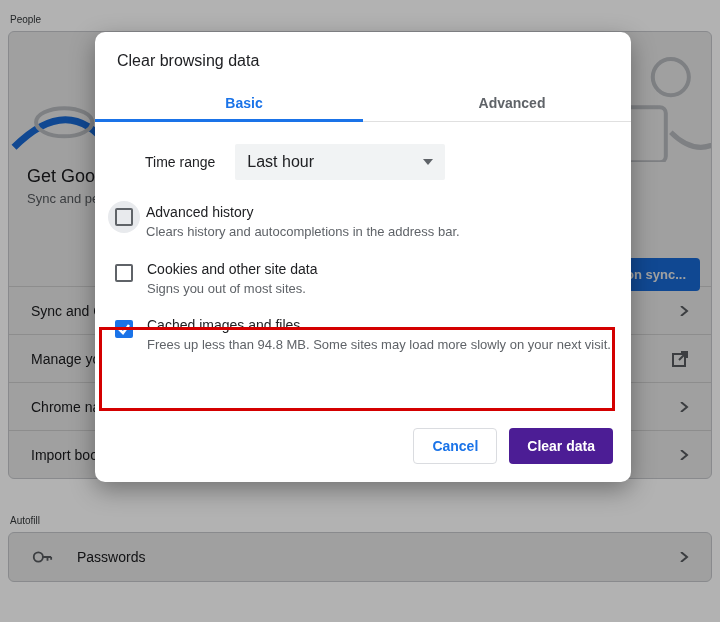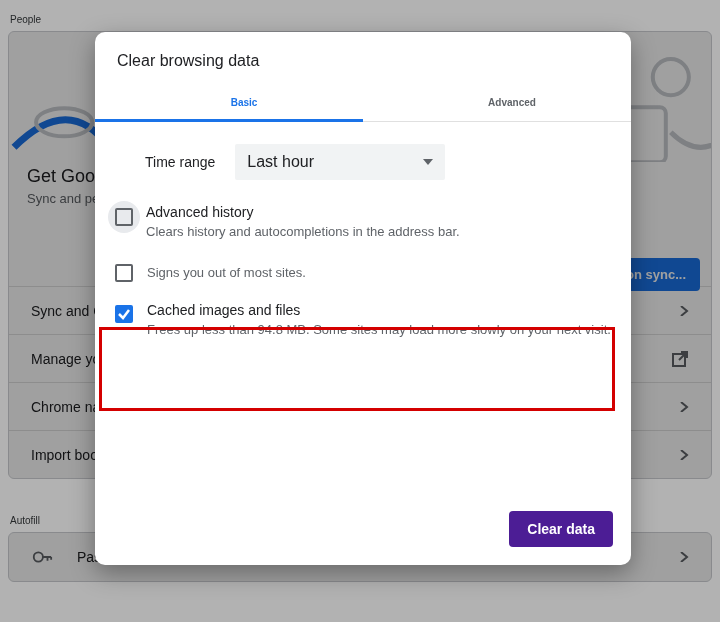--- a/index.html
+++ b/index.html
@@ -56,39 +56,39 @@
     color: #202124; font-size: 14px;
   }
   .chev-icon { width: 10px; height: 10px; }
   .ext-icon  { width: 18px; height: 18px; }
   .key-icon  { width: 22px; height: 22px; margin-right: 24px; }
 
   
   .dialog {
     position: absolute;
     left: 95px; top: 32px;
-    width: 536px; height: 533px;
+    width: 536px; height: 450px;
     background: #fff;
     border-radius: 10px;
     box-shadow: 0 8px 24px rgba(0,0,0,0.35);
     z-index: 10;
     display: flex; flex-direction: column;
   }
   .dlg-title {
     font-size: 16px; color: #202124; font-weight: 400;
     padding: 20px 22px 14px 22px;
   }
   .tabs {
     display: flex; height: 38px;
     border-bottom: 1px solid #e0e0e0;
   }
   .tab {
     flex: 1;
     display: flex; align-items: center; justify-content: center;
-    font-size: 10px; font-weight: 600;
+    font-size: 14px; font-weight: 600;
     color: #5f6368;
     cursor: pointer;
     position: relative;
     padding-left: 30px;
   }
   .tab.active { color: #1a73e8; }
   .tab.active::after {
     content:""; position:absolute; left:0; right:0; bottom:-1px;
     height: 3px; background:#1a73e8;
   }
@@ -263,35 +263,37 @@
         </div>
       <div class="txt">
         <div class="t1">Advanced history</div>
         <div class="t2">Clears history and autocompletions in the address bar.</div>
       </div>
     </div>
 
     <div class="opt">
       <div class="chk"></div>
       <div class="txt">
+        <div class="t1">Cookies and other site data</div>
         <div class="t2">Signs you out of most sites.</div>
       </div>
     </div>
 
     <div class="opt checked">
       <div class="chk">
         <svg width="14" height="14" viewBox="0 0 14 14">
             <path d="M2 7 L6 11 L12 3" fill="none" stroke="#fff" stroke-width="2.5"></path>
           </svg>
       </div>
       <div class="txt">
         <div class="t1">Cached images and files</div>
         <div class="t2">Frees up less than 94.8 MB. Some sites may load more slowly on your next visit.</div>
       </div>
     </div>
   </div>
 
   <div class="dlg-footer">
+    <div class="btn btn-outline">Cancel</div>
     <div class="btn btn-primary">Clear data</div>
   </div>
 </div>
 
 <div class="highlight-box"></div>
 
 </body></html>

